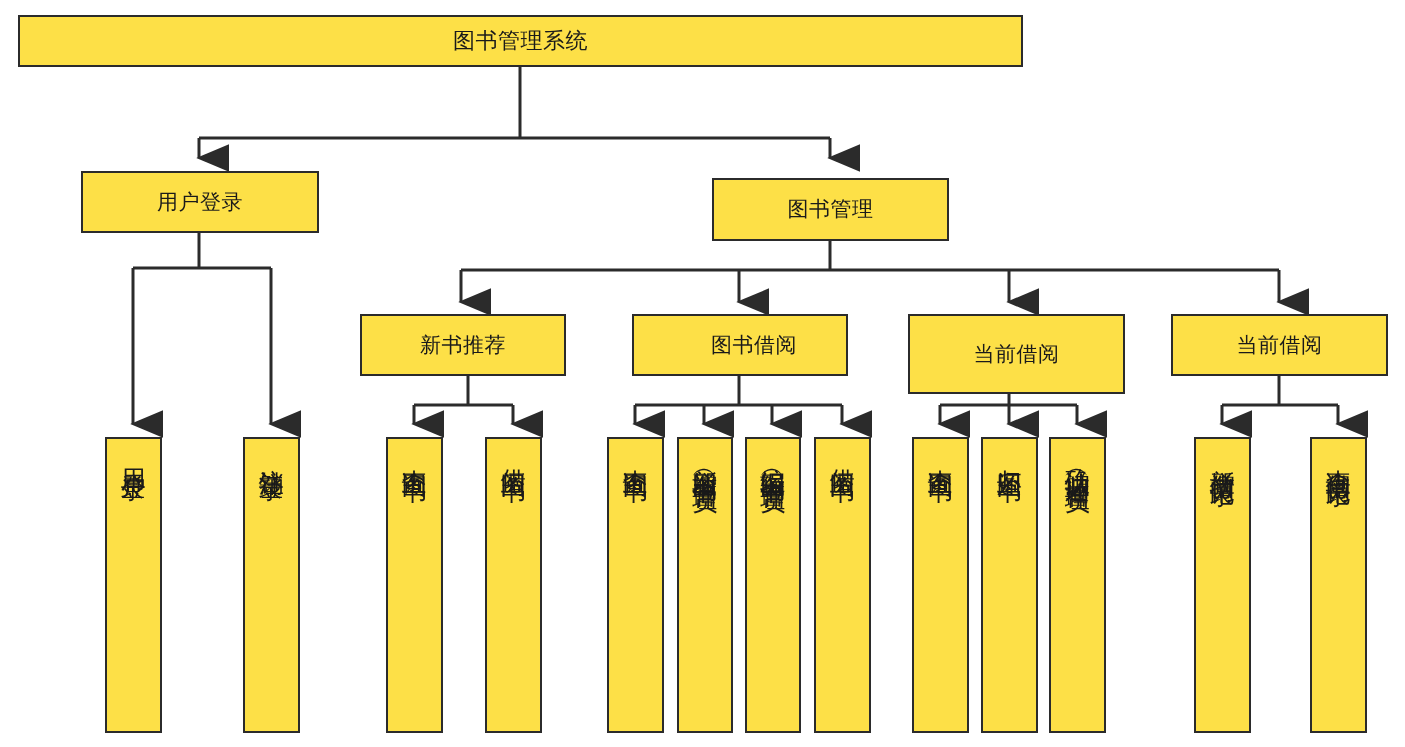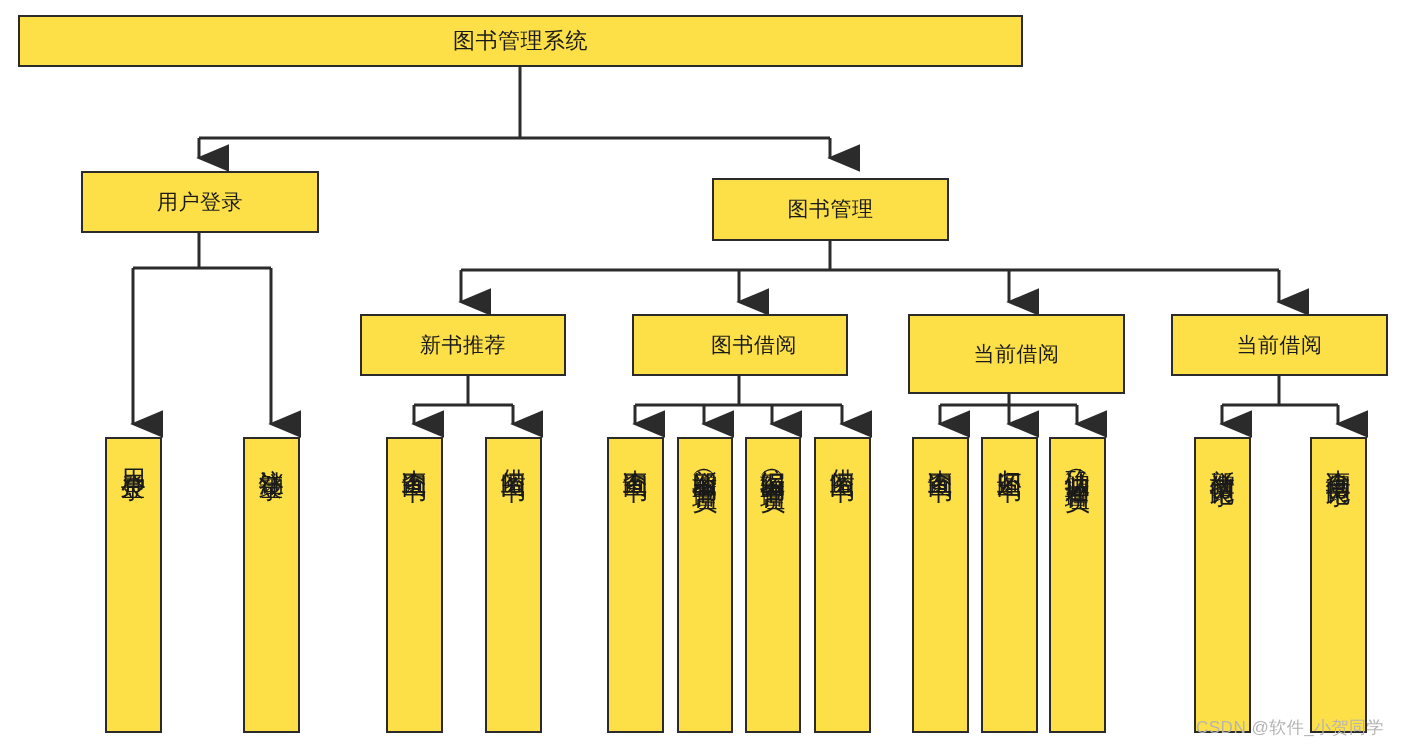--- a/index.html
+++ b/index.html
@@ -188,15 +188,14 @@
     <span class="node-label">确认归还（管理员）</span>
   </div>
 
   <div class="node vert" style="left:1194px; top:437px; width:57px; height:296px;">
     <span class="node-label">新增借阅记录</span>
   </div>
   <div class="node vert" style="left:1310px; top:437px; width:57px; height:296px;">
     <span class="node-label">查询借阅记录</span>
   </div>
 
-  <div class="watermark">CSDN @软件_小贺同学</div>
 
 </div>
 
 </body></html>

